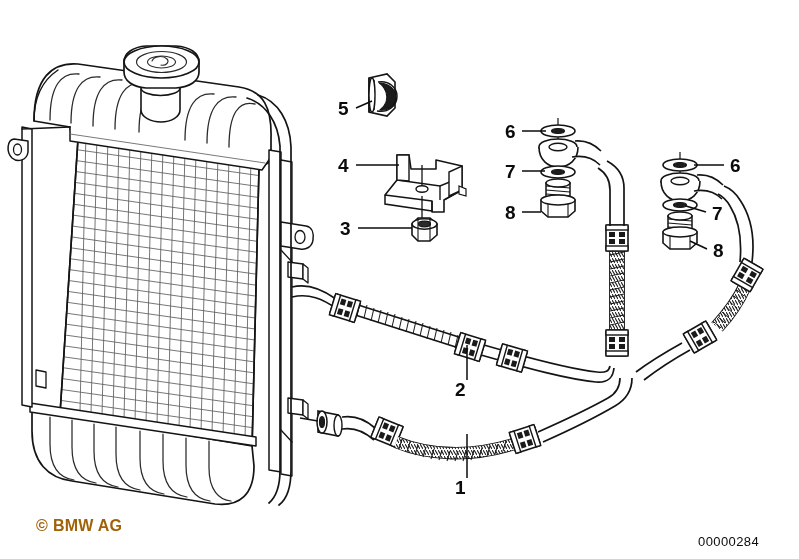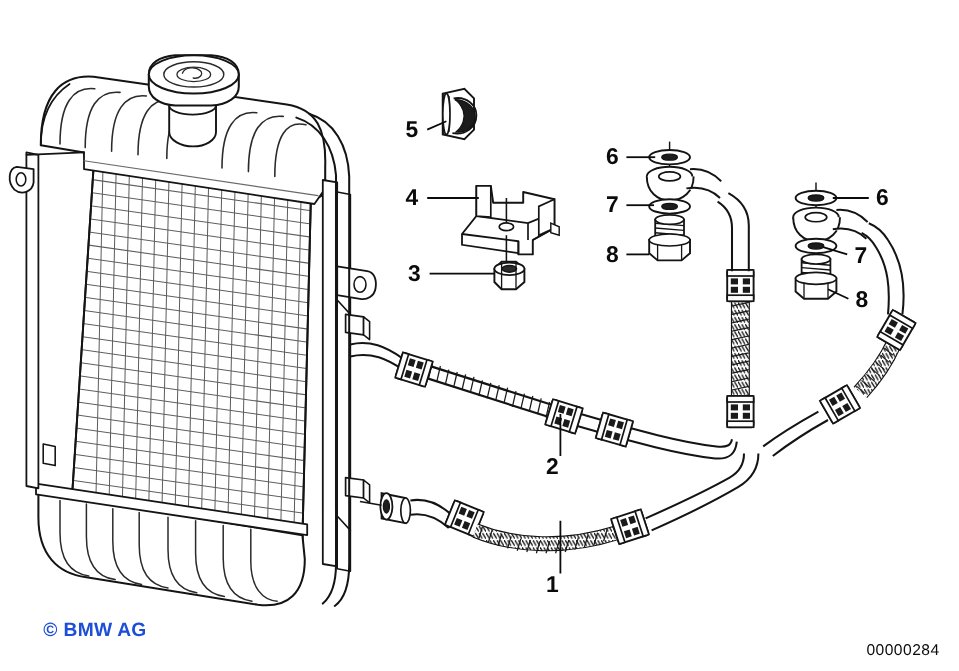--- a/index.html
+++ b/index.html
@@ -20,26 +20,26 @@
     white-space:nowrap;
     user-select:none;
   }
   .footer-copy{
     position:absolute;
     left:36px;top:517px;
     font-family:"Liberation Sans", sans-serif;
     font-weight:bold;
     font-size:16px;
     letter-spacing:0.2px;
-    color:#1d4ed8;
+    color:#a16207;
     white-space:nowrap;
   }
   .footer-num{
     position:absolute;
-    left:722px;top:534px;
+    left:698px;top:534px;
     font-family:"Liberation Sans", sans-serif;
     font-size:13px;
     color:#0b0b0b;
     letter-spacing:0.4px;
     white-space:nowrap;
   }
   .copy-mark{display:inline-block;margin-right:5px;}
 </style>
 </head>
 <body>

